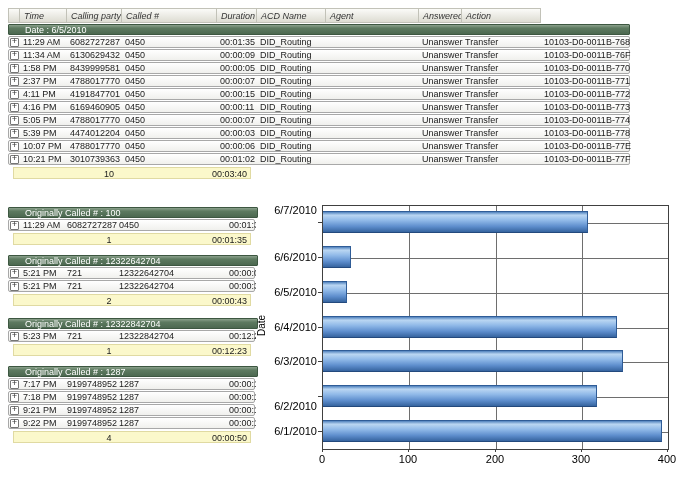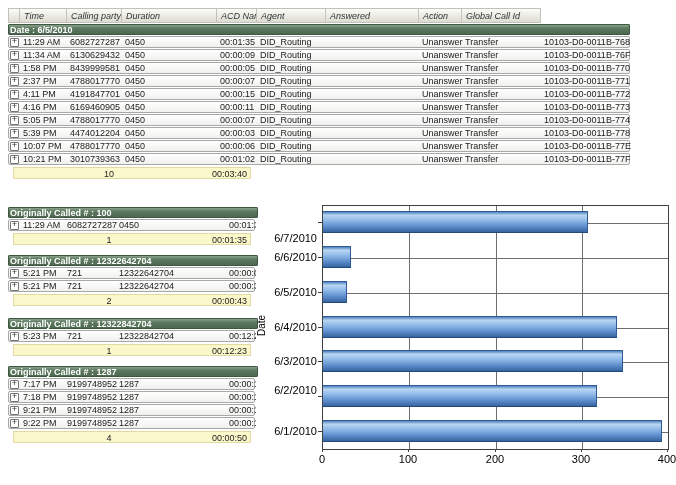--- a/index.html
+++ b/index.html
@@ -9,21 +9,21 @@
   
   .report{position:absolute;left:8px;top:8px;width:622px;}
   .grid-row{display:grid;grid-template-columns:12px 47px 55px 95px 40px 69px 93px 43px 79px 89px;}
   .grid-row.narrow{grid-template-columns:12px 44px 52px 110px 29px;width:247px;}
   .hdr-row{height:15px;}
   .hdr-cell{font-style:italic;color:#333;background:linear-gradient(#fbfbf8,#dddcd2);
             border:1px solid #c2c2b8;border-left:none;padding:2px 0 0 4px;box-sizing:border-box;height:15px;
             white-space:nowrap;overflow:hidden;}
   .hdr-cell:first-child{border-left:1px solid #c2c2b8;}
   .band{background:linear-gradient(180deg,#8ba18c 0%,#5d7a60 35%,#4c6850 100%);
-        color:#fff;font-weight:bold;height:11px;line-height:11px;padding-left:1px;
+        color:#fff;font-weight:normal;height:11px;line-height:11px;padding-left:16px;
         border:1px solid #3d5741;border-radius:1px;margin-top:1px;box-sizing:border-box;white-space:nowrap;}
   .data-row{height:12px;margin-top:1px;background:linear-gradient(#ffffff,#f0f0ed);
             border:1px solid #a8a8a8;border-radius:2px;box-sizing:border-box;align-items:center;}
   .cell{line-height:10px;padding-left:2px;white-space:nowrap;overflow:hidden;}
   .cell.dur{text-align:right;padding-right:4px;}
   .cell.gid{text-align:right;padding-right:4px;}
   .expand-btn{width:9px;height:9px;border:1px solid #767676;background:#fff;border-radius:1px;
               font-size:9px;line-height:7px;text-align:center;margin-left:1px;color:#333;
               font-family:"Liberation Mono",monospace;box-sizing:border-box;cursor:pointer;}
   .summary-row{position:relative;height:12px;margin:2px 0 0 5px;width:238px;
@@ -52,26 +52,26 @@
 </head>
 <body>
 
 <div class="page">
 
   <div class="report">
     <div class="grid-row hdr-row">
       <div class="hdr-cell"></div>
       <div class="hdr-cell">Time</div>
       <div class="hdr-cell">Calling party #</div>
+      <div class="hdr-cell">Called #</div>
       <div class="hdr-cell">Duration</div>
       <div class="hdr-cell">ACD Name</div>
       <div class="hdr-cell">Agent</div>
       <div class="hdr-cell">Answered</div>
       <div class="hdr-cell">Action</div>
-      <div class="hdr-cell">Global Call Id</div>
     </div>
     <div class="band">Date : 6/5/2010</div>
     <div id="rows-main">
         <div class="grid-row data-row">
           <div>
             <div class="expand-btn">+</div>
           </div>
           <div class="cell">11:29 AM</div>
           <div class="cell">6082727287</div>
           <div class="cell">0450</div>
@@ -333,31 +333,31 @@
         <div class="hgrid" style="top: 226px;"></div>
         <div class="bar" title="6/7/2010: 307" style="top: 5px; width: 76.75%;"></div>
         <div class="bar" title="6/6/2010: 33" style="top: 40px; width: 8.25%;"></div>
         <div class="bar" title="6/5/2010: 28" style="top: 75px; width: 7%;"></div>
         <div class="bar" title="6/4/2010: 341" style="top: 110px; width: 85.25%;"></div>
         <div class="bar" title="6/3/2010: 348" style="top: 144px; width: 87%;"></div>
         <div class="bar" title="6/2/2010: 318" style="top: 179px; width: 79.5%;"></div>
         <div class="bar" title="6/1/2010: 393" style="top: 214px; width: 98.25%;"></div>
       </div>
     <div id="chart-labels">
-        <div class="ylab" style="top: 36px;">6/7/2010</div>
+        <div class="ylab" style="top: 8px;">6/7/2010</div>
         <div class="ytick" style="top: 26px;"></div>
         <div class="ylab" style="top: 55px;">6/6/2010</div>
         <div class="ytick" style="top: 61px;"></div>
         <div class="ylab" style="top: 90px;">6/5/2010</div>
         <div class="ytick" style="top: 96px;"></div>
         <div class="ylab" style="top: 125px;">6/4/2010</div>
         <div class="ytick" style="top: 131px;"></div>
         <div class="ylab" style="top: 159px;">6/3/2010</div>
         <div class="ytick" style="top: 165px;"></div>
-        <div class="ylab" style="top: 188px;">6/2/2010</div>
+        <div class="ylab" style="top: 204px;">6/2/2010</div>
         <div class="ytick" style="top: 200px;"></div>
         <div class="ylab" style="top: 229px;">6/1/2010</div>
         <div class="ytick" style="top: 235px;"></div>
         <div class="xlab" style="left: 67px;">0</div>
         <div class="xtickmark" style="left: 67px;"></div>
         <div class="xlab" style="left: 153px;">100</div>
         <div class="xtickmark" style="left: 153px;"></div>
         <div class="xlab" style="left: 240px;">200</div>
         <div class="xtickmark" style="left: 240px;"></div>
         <div class="xlab" style="left: 326px; text-align: center;">300</div>

